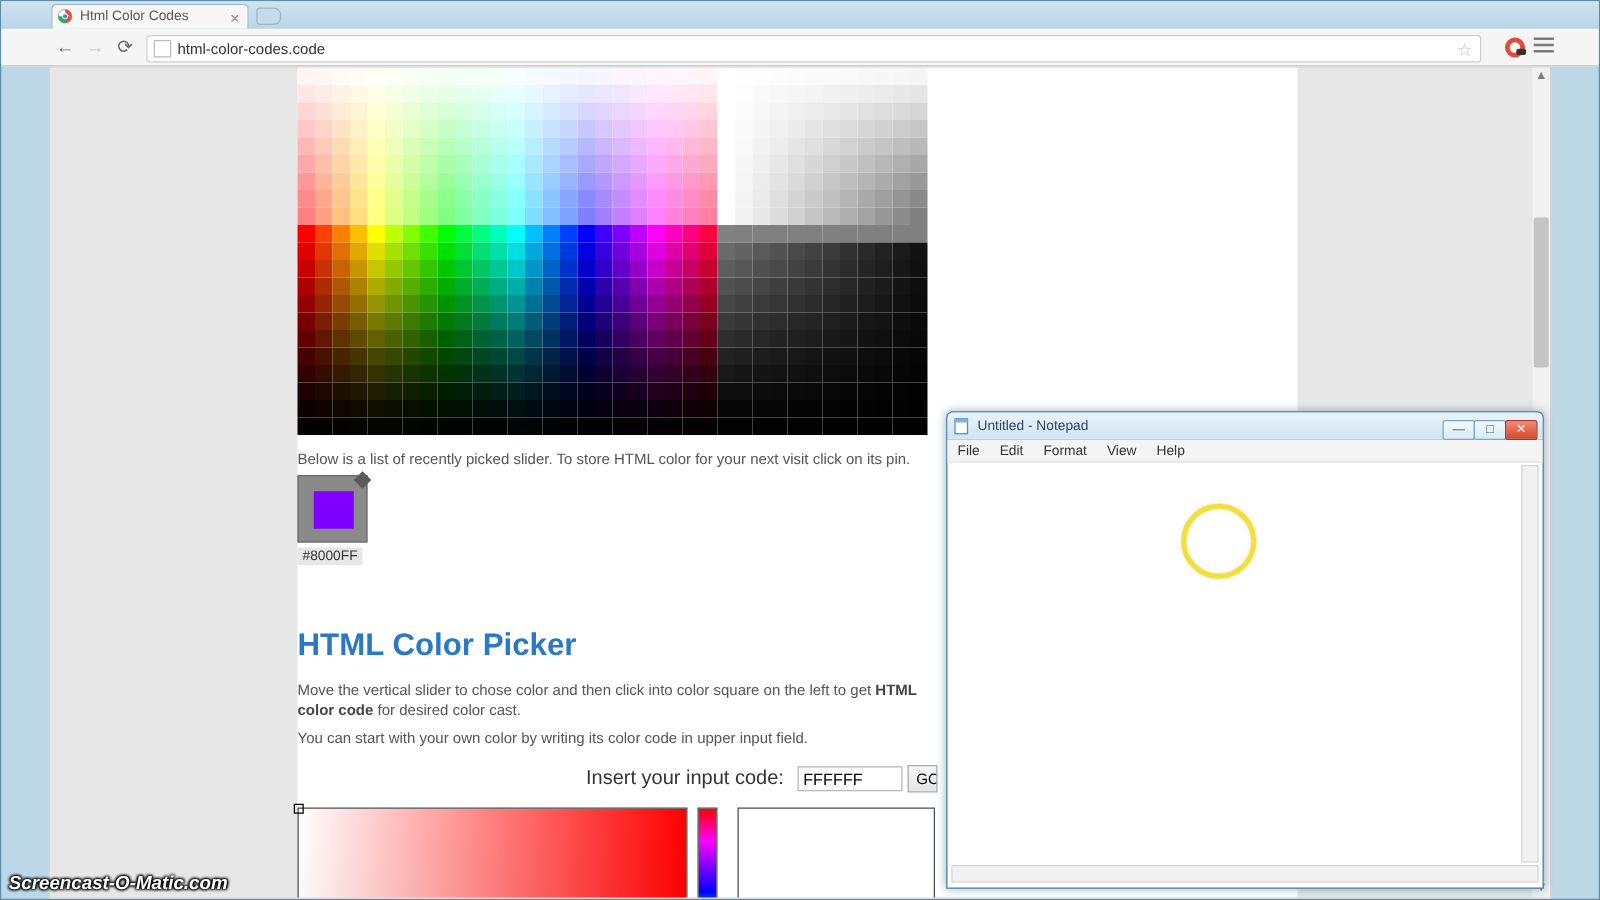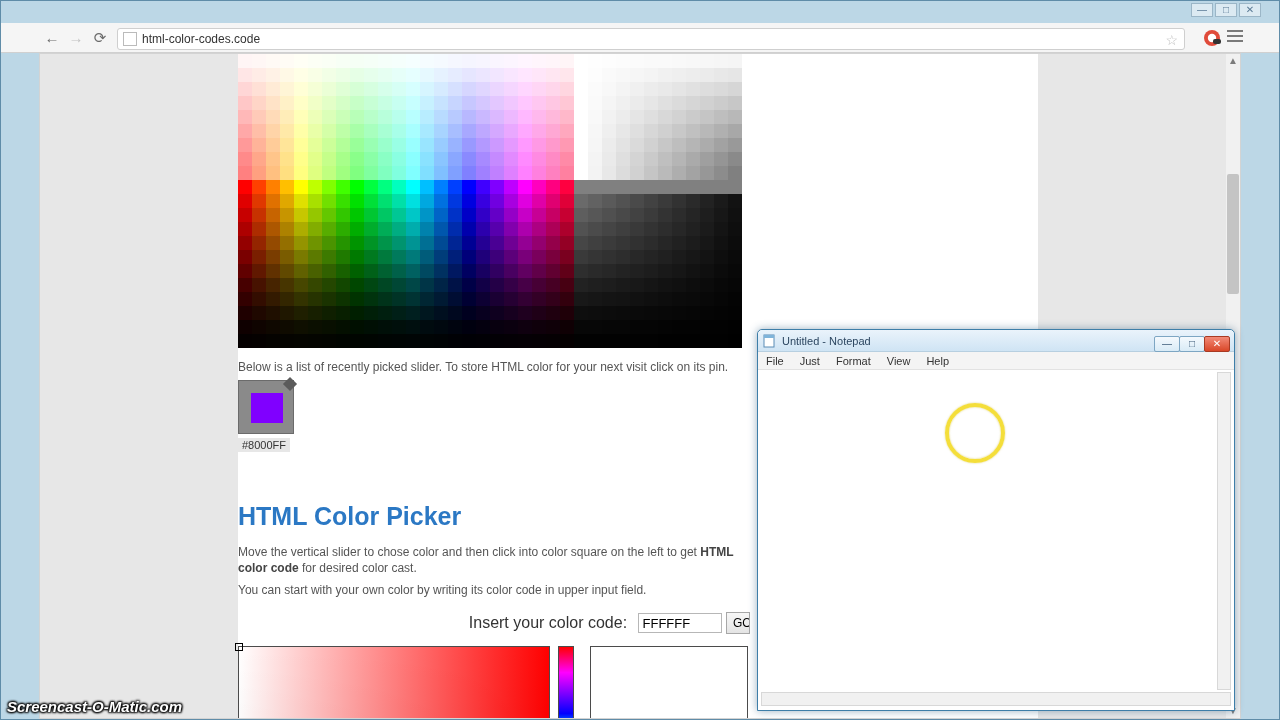--- a/index.html
+++ b/index.html
@@ -105,20 +105,35 @@
 </style>
 </head>
 <body>
 
 <div class="chrome-frame">
 
   <div class="wnd-ctrl" id="wc-min">—</div>
   <div class="wnd-ctrl" id="wc-max">□</div>
   <div class="wnd-ctrl" id="wc-close">✕</div>
 
+  <div class="tab-strip">
+    <div class="tab">
+      <svg class="favicon" viewBox="0 0 12 12">
+        <circle cx="6" cy="6" r="5.5" fill="#fff" stroke="#999" stroke-width=".6"></circle>
+        <path d="M6 .5A5.5 5.5 0 016 11.5" fill="#e74c3c"></path>
+        <path d="M6 .5A5.5 5.5 0 0011.5 6H6z" fill="#f1c40f"></path>
+        <path d="M6 11.5A5.5 5.5 0 01.5 6H6z" fill="#27ae60"></path>
+        <circle cx="6" cy="6" r="2.4" fill="#fff"></circle>
+          <circle cx="6" cy="6" r="1.7" fill="#3b8ee0"></circle>
+      </svg>
+      <span>Html Color Codes</span>
+      <span class="close-x">✕</span>
+    </div>
+    <div class="new-tab"></div>
+  </div>
 
   <div class="toolbar">
     <div class="nav-btn" id="nb-back">←</div>
     <div class="nav-btn" id="nb-fwd">→</div>
     <div class="nav-btn" id="nb-reload">⟳</div>
     <div class="omnibox">
       <div class="page-icon"></div>
       <span class="url">html-color-codes.code</span>
       <span class="star">☆</span>
     </div>
@@ -907,21 +922,21 @@
       <div class="swatch-label">#8000FF</div>
 
       <div class="picker-title">HTML Color Picker</div>
 
       <div class="copy" id="copy2">You can start with your own color by writing its color code in upper input field.</div>
       <div class="copy" id="copy1">
         <span>Move the vertical slider to chose color and then click into color square on the left to get </span><b>HTML color code</b><span> for desired color cast.</span>
       </div>
 
       <div class="insert-row">
-        <span class="insert-label">Insert your color code:</span>
+        <span class="insert-label">Insert your input code:</span>
         <input class="insert-input" value="FFFFFF" style="">
         <button class="go-btn">GO</button>
       </div>
 
       <div class="picker-area">
         <div class="sv-box">
           <div class="sv-marker"></div>
         </div>
         <div class="hue-bar"></div>
         <div class="preview-box"></div>
@@ -940,21 +955,21 @@
     <div class="np-title">
       <svg class="np-icon" viewBox="0 0 14 14">
         <rect x="1" y="1" width="10" height="12" fill="#fff" stroke="#5a8cb5"></rect>
         <rect x="1" y="1" width="10" height="3" fill="#7fb4da"></rect>
       </svg>
       <span>Untitled - Notepad</span>
       <div class="np-ctrls">
         <span>—</span><span>□</span><span class="np-close">✕</span>
       </div>
     </div>
-    <div class="np-menu" id="np-menu"><span>File</span><span>Just</span><span>Format</span><span>View</span><span>Help</span></div>
+    <div class="np-menu" id="np-menu"><span>File</span><span>Edit</span><span>Format</span><span>View</span><span>Help</span></div>
     <div class="np-vscroll"></div>
     <div class="np-hscroll"></div>
   </div>
 
   <div class="cursor-highlight" id="cursor-hi" style="left: 944px; top: 402px;"></div>
 
   <div class="watermark">Screencast-O-Matic.com</div>
 </div>
 
 </body></html>

